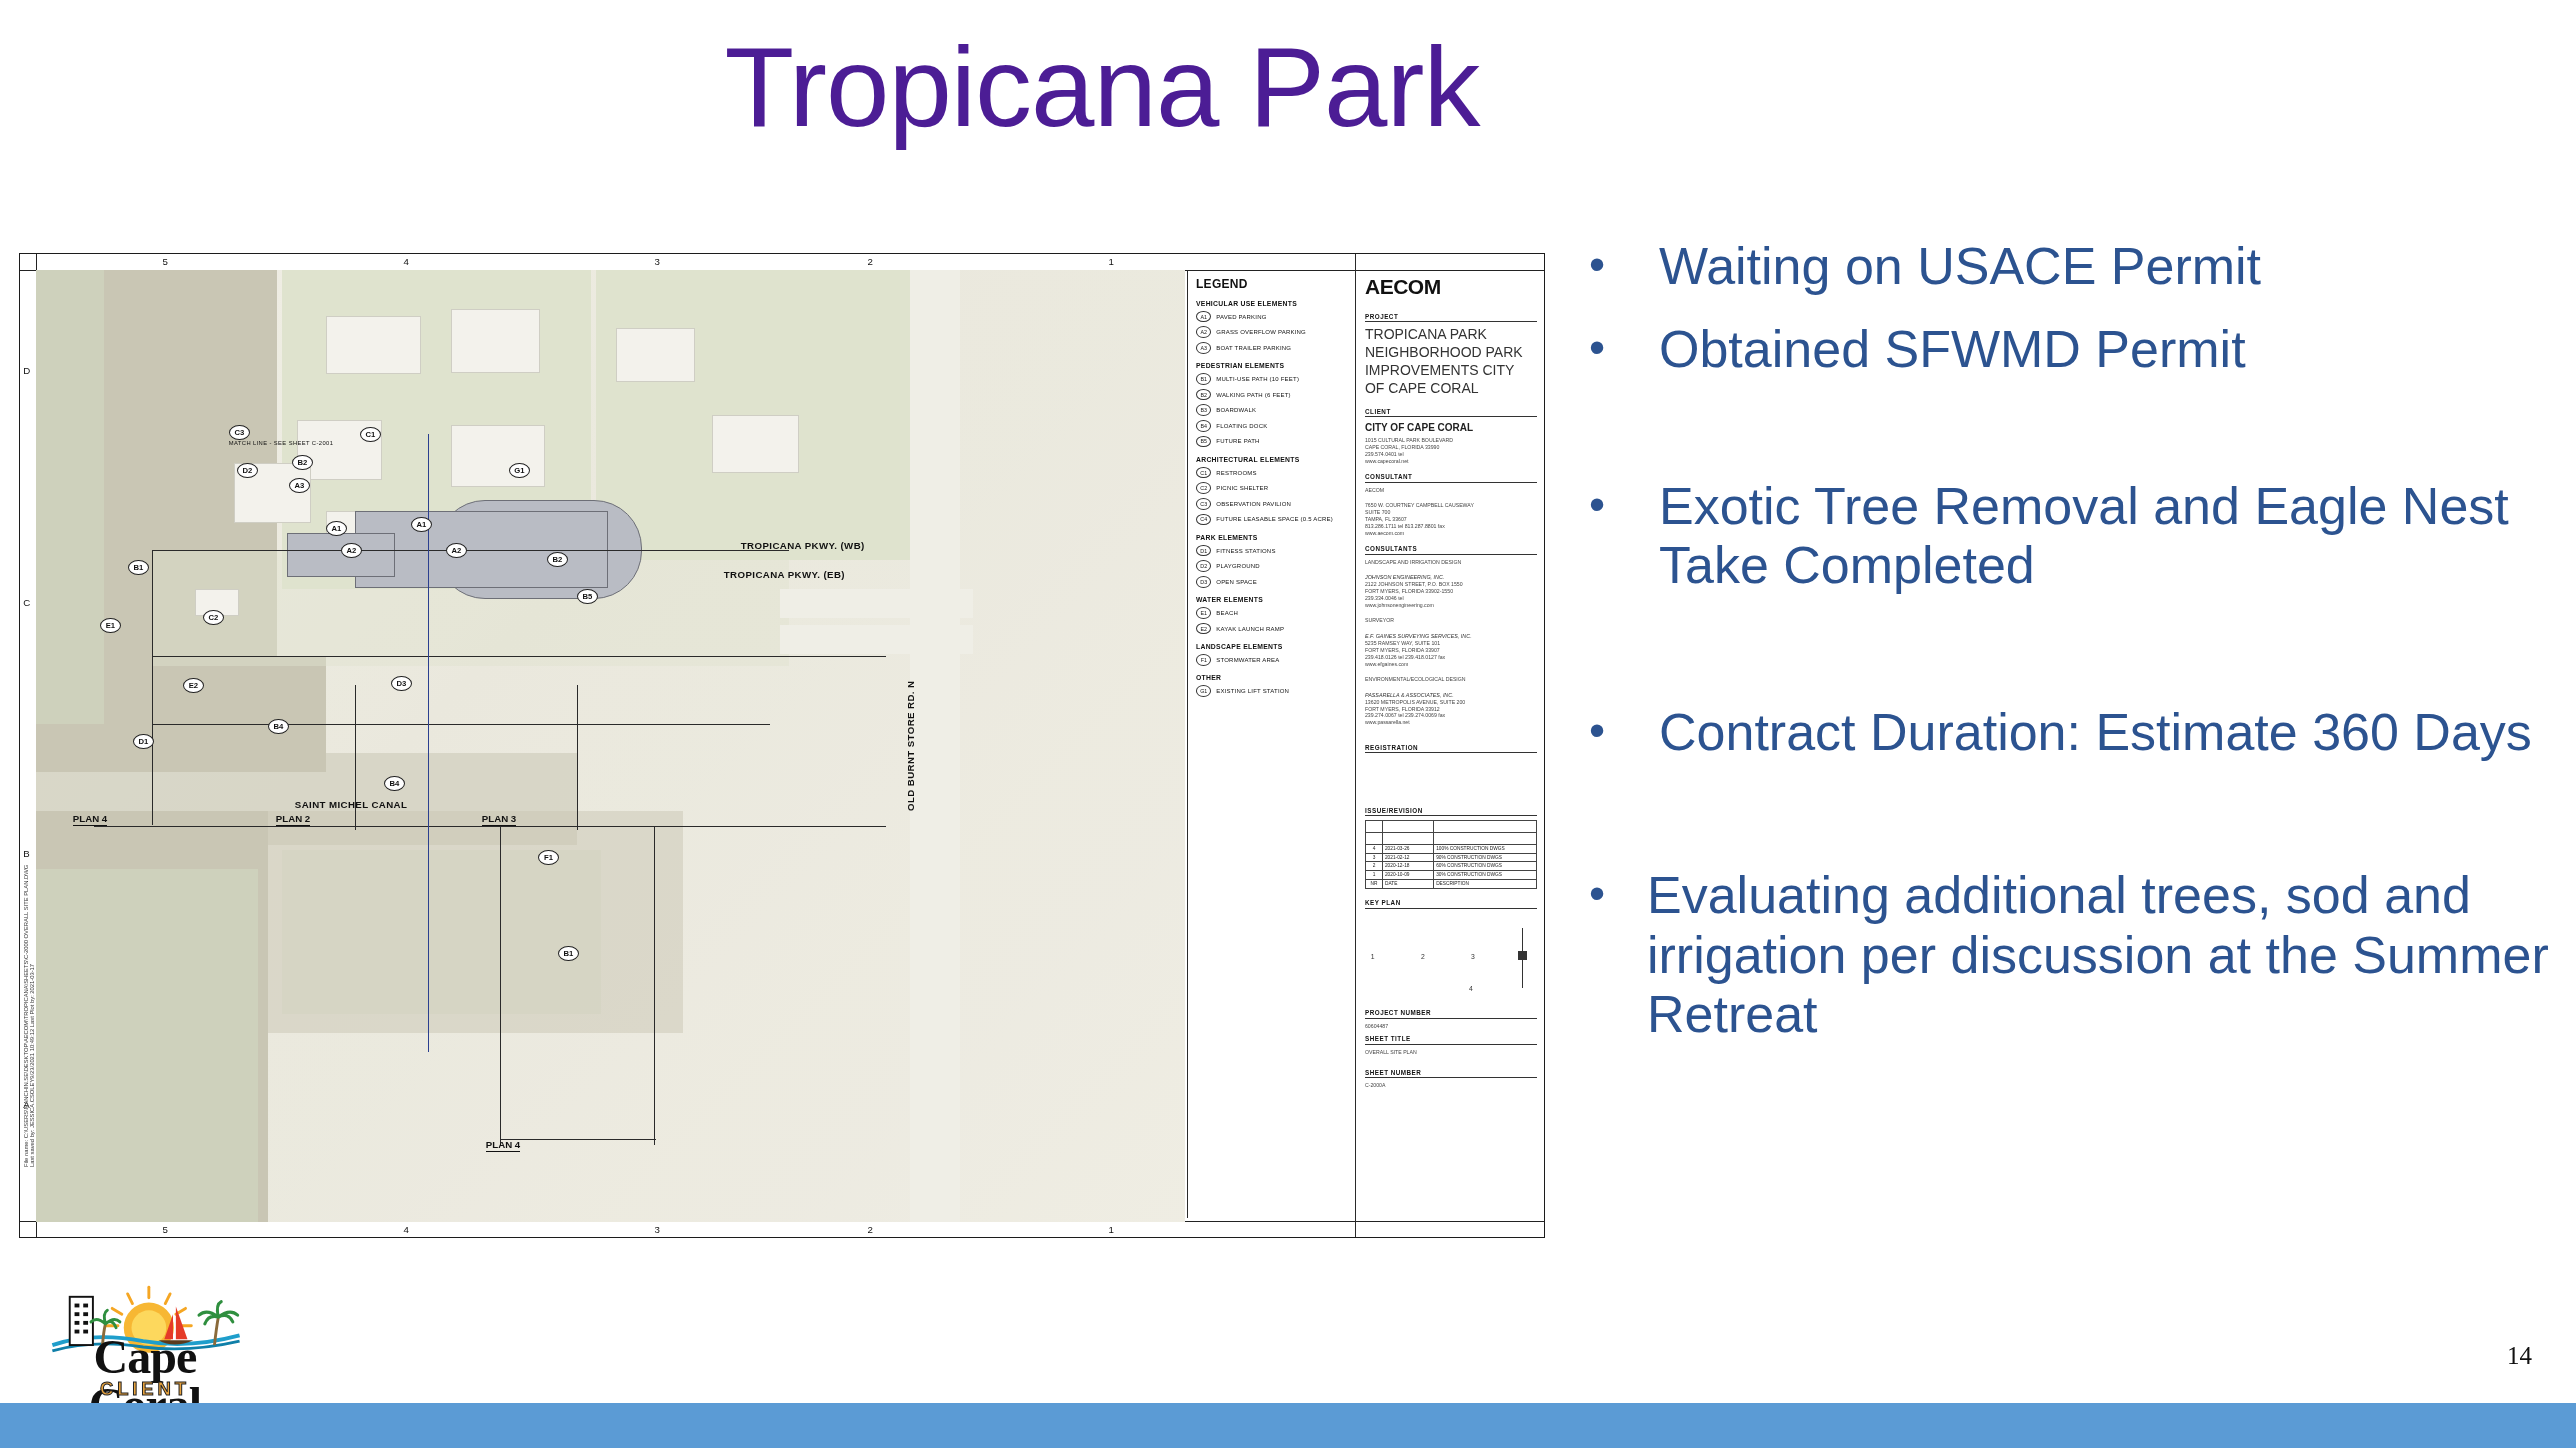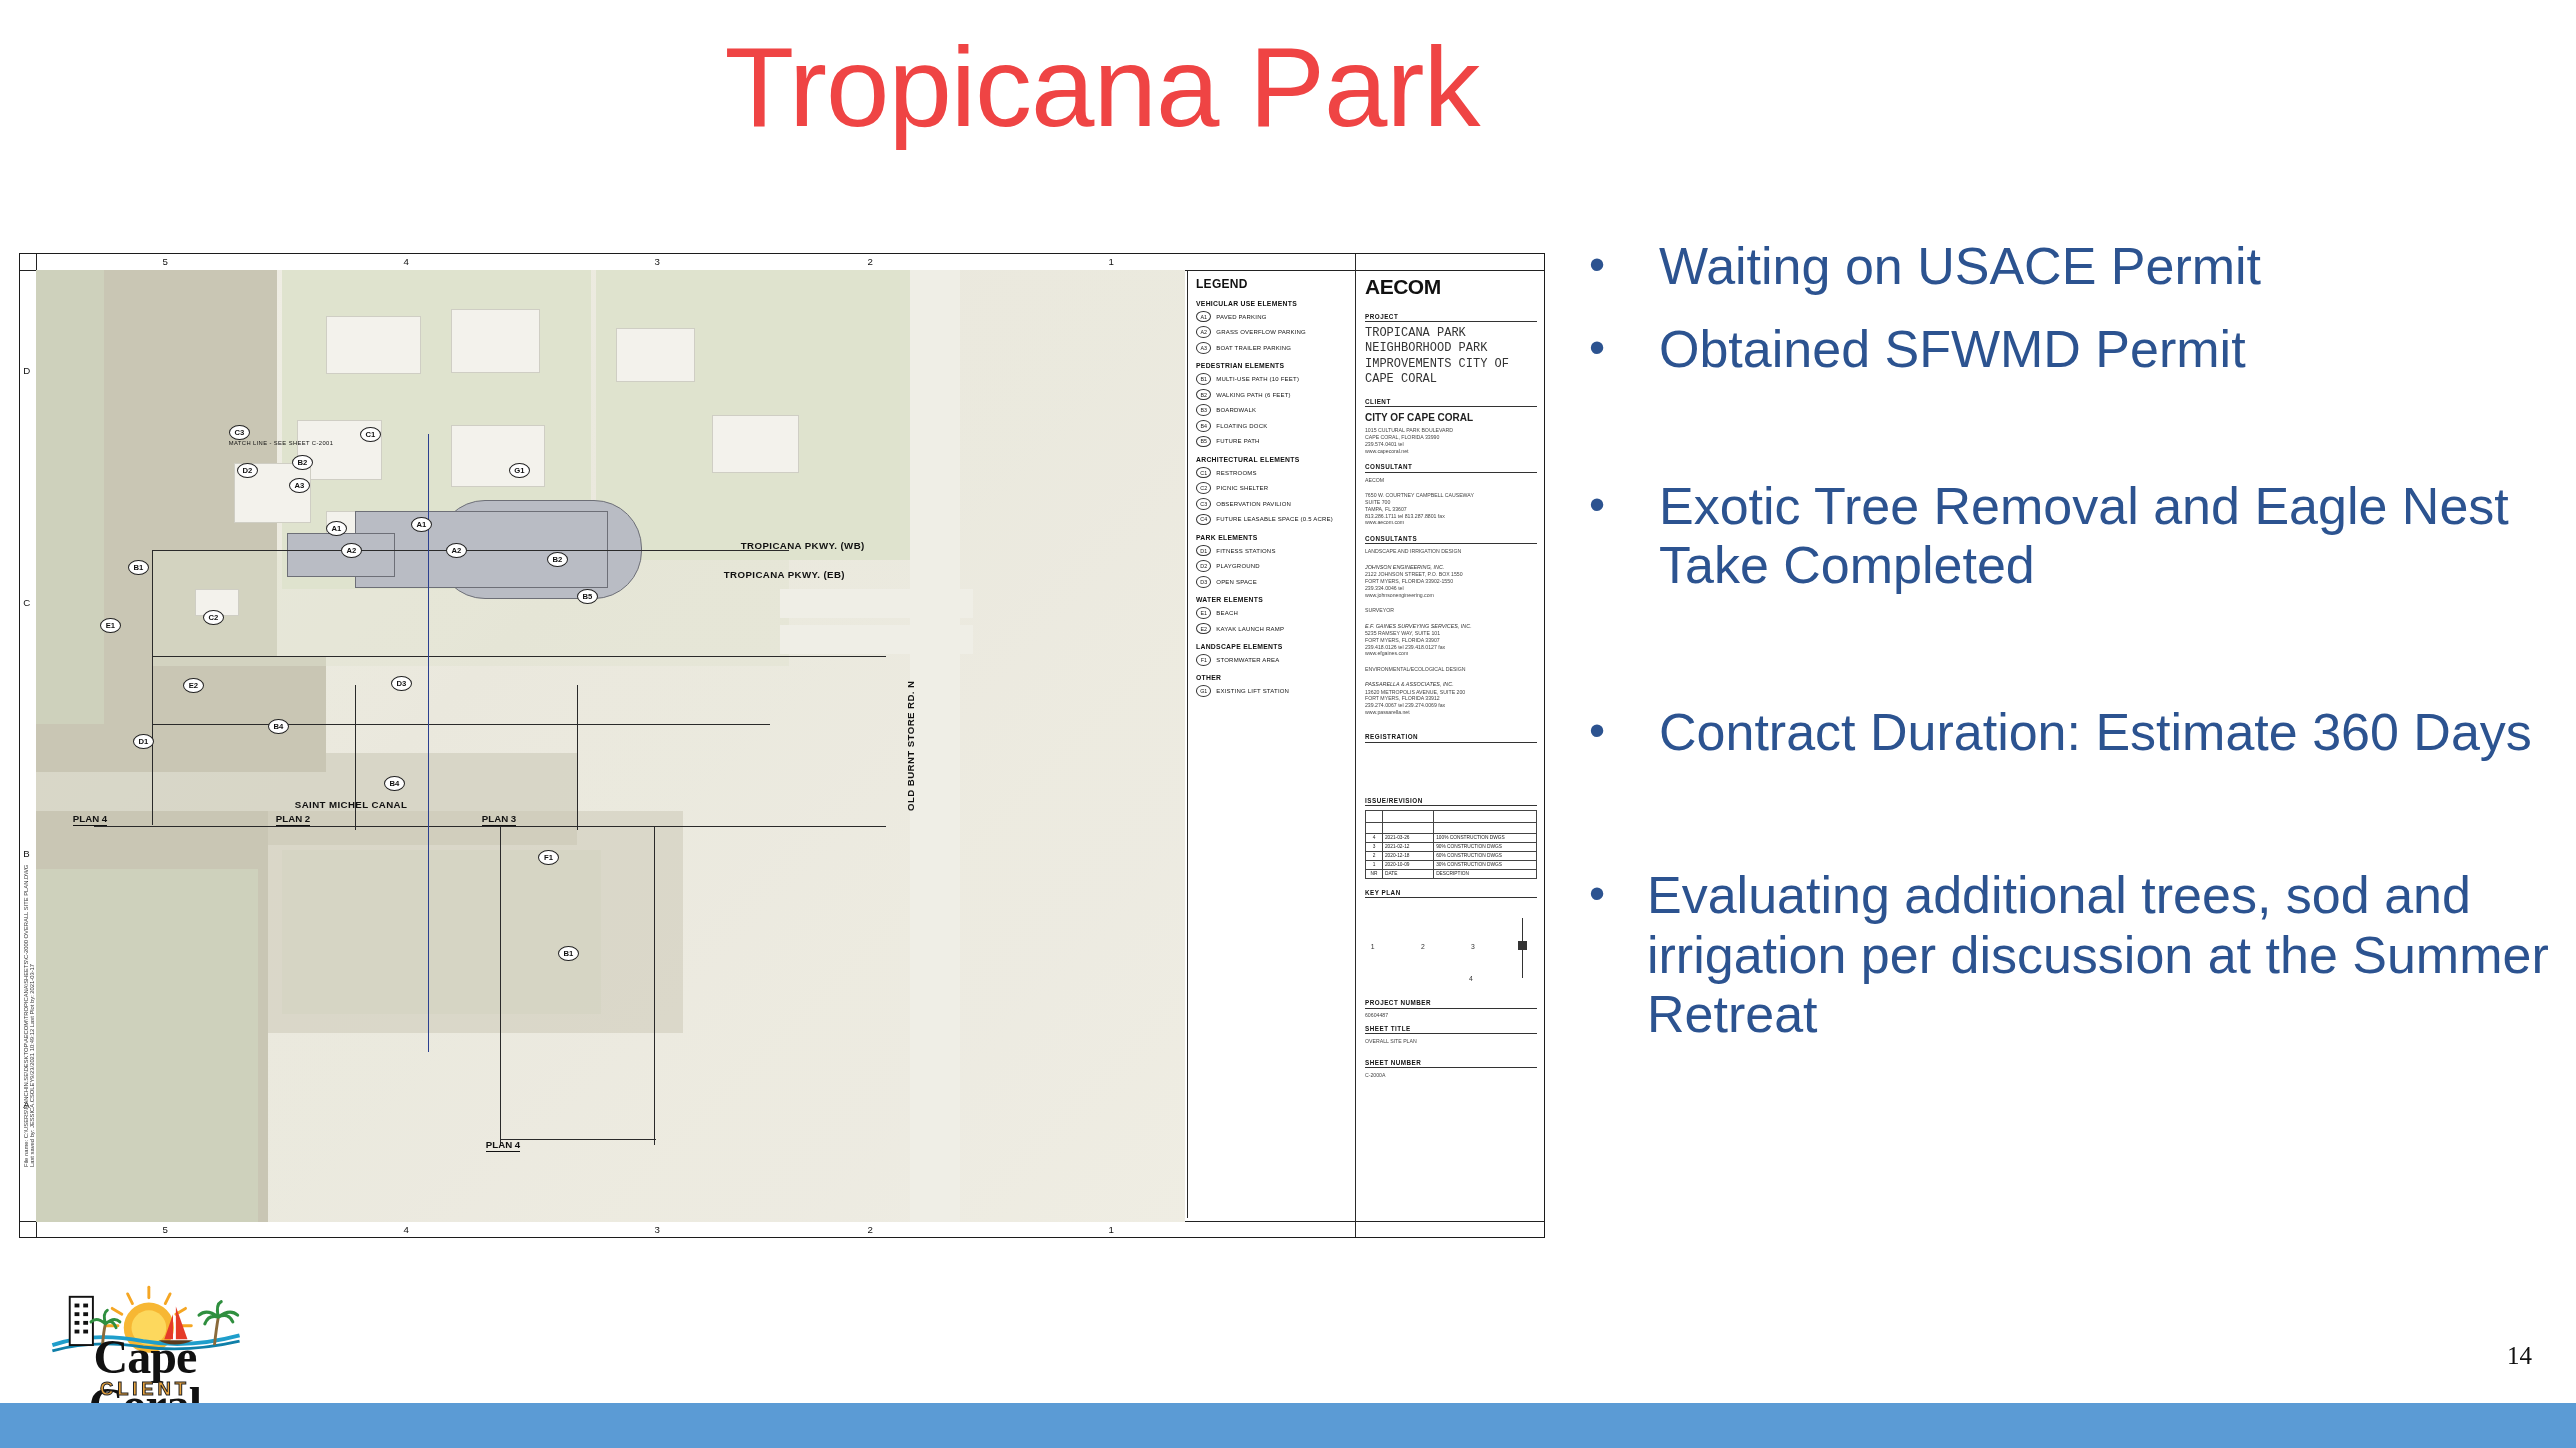--- a/index.html
+++ b/index.html
@@ -5,21 +5,21 @@
 <style>
   html,body{margin:0;padding:0;background:#fff;}
   body{width:2576px;height:1449px;position:relative;overflow:hidden;
        font-family:"Liberation Sans",sans-serif;}
 
   
   .slide-title{
     position:absolute;left:0;top:27px;width:2204px;text-align:center;
     font-family:"Liberation Sans",sans-serif;
     font-size:114px;line-height:1.05;font-weight:400;
-    color:#ef4444;letter-spacing:-1px;
+    color:#4c1d95;letter-spacing:-1px;
   }
 
   
   .bullets{position:absolute;left:1589px;top:237px;width:966px;}
   .bullet{display:flex;align-items:flex-start;color:#2c5390;
           font-size:52px;line-height:1.14;font-weight:400;}
   .bullet .dot{flex:0 0 auto;width:70px;text-align:left;
                font-size:46px;line-height:1.2;}
   .bullet .btxt{flex:1 1 auto;}
   .b1{margin-top:0px;}
@@ -87,21 +87,21 @@
      color:#111;margin-right:4.8px;}
   .lg-txt{font-size:6px;color:#111;letter-spacing:0.2px;}
 
   
   .tblock{position:absolute;left:1335px;top:0;width:189px;height:100%;
      border-left:1px solid #2a2a2a;box-sizing:border-box;padding:21px 7.7px 7.7px 8.7px;}
   .aecom{font-size:21px;font-weight:800;letter-spacing:-0.5px;color:#111;
      margin:0 0 13.5px 0;font-family:"Liberation Sans",sans-serif;}
   .tb-h{font-size:6.3px;font-weight:700;color:#111;letter-spacing:0.5px;
      border-bottom:1px solid #333;padding-bottom:1.4px;margin:0 0 3.9px 0;}
-  .tb-b{font-size:12px;color:#333;line-height:1.28;margin:0 0 10.6px 0;font-family:Liberation Mono, monospace;}
+  .tb-b{font-size:14px;color:#333;line-height:1.28;margin:0 0 10.6px 0;}
   .tb-s{font-size:10px;font-weight:700;color:#222;line-height:1.3;margin:0 0 3px 0;}
   .tb-t{font-size:5.2px;color:#444;line-height:1.32;margin:0 0 8.7px 0;}
   .tb-i{font-size:5.4px;color:#333;line-height:1.32;font-style:italic;margin:0 0 6.8px 0;}
   .tb-gap{height:8.7px;}
 
   table.rev{width:100%;border-collapse:collapse;margin:1.9px 0 9.7px 0;}
   table.rev td{border:0.7px solid #444;font-size:4.8px;color:#222;
      padding:1px 1.9px;line-height:1.25;}
   .rev .c1{width:10%;text-align:center;}
   .rev .c2{width:30%;}

